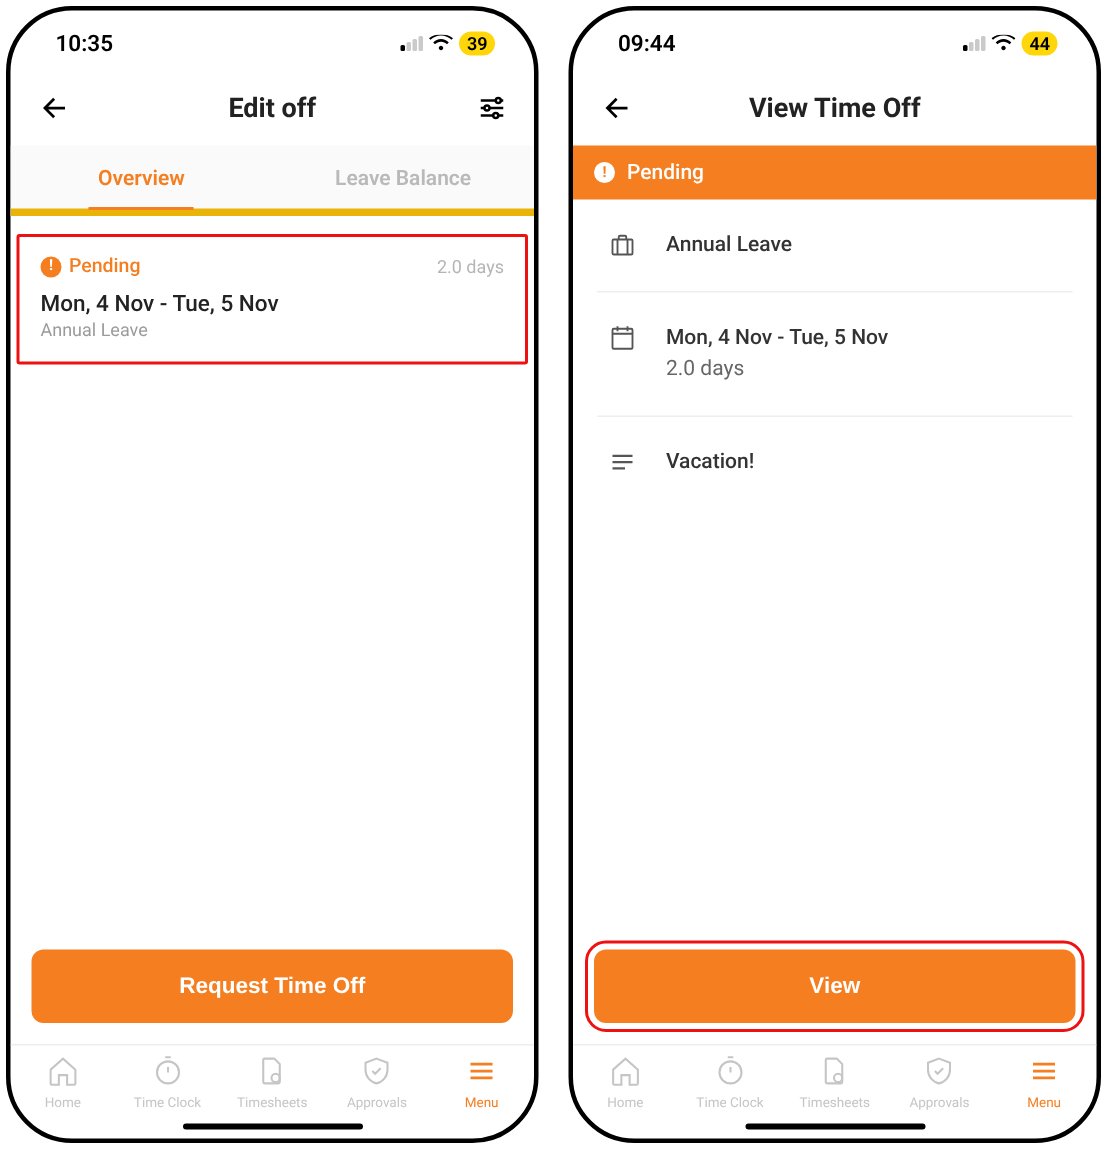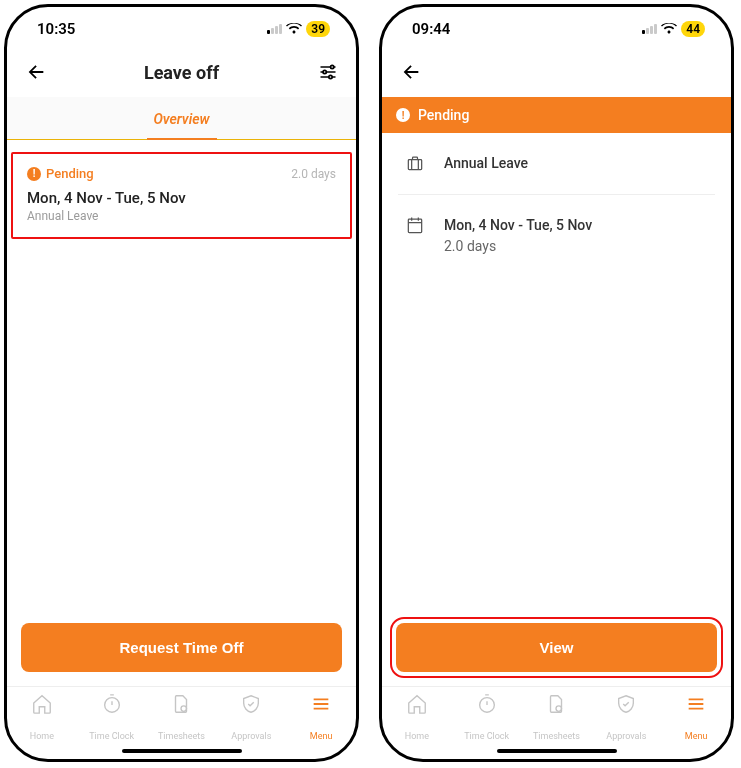--- a/index.html
+++ b/index.html
@@ -44,23 +44,22 @@
 .header {
   display: flex;
   align-items: center;
   justify-content: space-between;
   padding: 10px 18px 14px;
 }
 .header .title { font-size: 18px; font-weight: 700; color: #222; }
 .header .side { width: 28px; display:flex; align-items:center; }
 .tabs {
   display: flex;
-  border-bottom: 1px solid #eab308;
+  border-bottom: 5px solid #eab308;
   background: #fafafa;
-  font-style: italic;
 }
 .tab {
   flex: 1;
   text-align: center;
   padding: 14px 0 12px;
   font-size: 14px;
   font-weight: 600;
   color: #b9b9b9;
 }
 .tab.active { color: #f47e20; position: relative; }
@@ -93,21 +92,21 @@
   border:none; border-radius:8px;
   padding:16px 4px; font-size:15px; font-weight:600;
   margin-bottom:8px;
 }
 .primary-btn.highlight { outline:2px solid #e11; outline-offset:4px; }
 .nav {
   display:flex; justify-content:space-around;
   padding: 6px 0 18px;
   border-top:1px solid #eee;
 }
-.nav-item { display:flex; flex-direction:column; align-items:center; gap:16px; color:#c5c5c5; font-size:9px; width:20%;}
+.nav-item { display:flex; flex-direction:column; align-items:center; gap:6px; color:#c5c5c5; font-size:9px; width:20%;}
 .nav-item.active { color:#f47e20; }
 .banner {
   background:#f47e20; color:#fff;
   padding:10px 14px; display:flex; align-items:center; gap:8px;
   font-size:14px; font-weight:500;
 }
 .banner .status-dot { background:#fff; color:#f47e20; }
 .detail-list { padding: 0 16px; }
 .detail-row {
   display:flex; align-items:flex-start; gap:18px;
@@ -146,35 +145,36 @@
       <span class="battery">39</span>
     </div>
   </div>
 
   <div class="header">
     <div class="side">
       <svg width="22" height="22" viewBox="0 0 24 24">
           <path d="M20 11H7.8l5-5L11.4 4.6 4 12l7.4 7.4L12.8 18l-5-5H20z" fill="#000"></path>
         </svg>
     </div>
-    <div class="title">Leave off</div>
+    <div class="title">Edit off</div>
     <div class="side" style="justify-content:flex-end">
       <svg width="20" height="20" viewBox="0 0 24 24" fill="none" stroke="#000" stroke-width="2">
           <line x1="3" y1="6" x2="21" y2="6"></line>
           <line x1="3" y1="12" x2="21" y2="12"></line>
           <line x1="3" y1="18" x2="21" y2="18"></line>
           <circle cx="17" cy="6" r="2" fill="#fff"></circle>
           <circle cx="8" cy="12" r="2" fill="#fff"></circle>
           <circle cx="15" cy="18" r="2" fill="#fff"></circle>
         </svg>
     </div>
   </div>
 
   <div class="tabs">
     <div class="tab active">Overview</div>
+    <div class="tab">Leave Balance</div>
   </div>
 
   <div class="content">
     <div class="card">
       <div class="card-top">
         <span class="status-pill">
           <span class="status-dot">!</span>
           <span>Pending</span>
         </span>
         <span class="days">2.0 days</span>
@@ -244,20 +244,21 @@
       <span class="battery">44</span>
     </div>
   </div>
 
   <div class="header">
     <div class="side">
       <svg width="22" height="22" viewBox="0 0 24 24">
           <path d="M20 11H7.8l5-5L11.4 4.6 4 12l7.4 7.4L12.8 18l-5-5H20z" fill="#000"></path>
         </svg>
     </div>
+    <div class="title">View Time Off</div>
     <div class="side"></div>
   </div>
 
   <div class="banner">
     <span class="status-dot">!</span>
     <span>Pending</span>
   </div>
 
   <div class="content">
     <div class="detail-list">
@@ -275,20 +276,30 @@
           <svg width="20" height="20" viewBox="0 0 24 24" fill="none" stroke="currentColor" stroke-width="1.5">
               <rect x="4" y="5" width="16" height="16" rx="1"></rect>
               <path d="M4 9h16M8 3v4M16 3v4"></path>
             </svg>
         </span>
         <span class="detail-text">
           <span>Mon, 4 Nov - Tue, 5 Nov</span>
           <span class="detail-sub">2.0 days</span>
         </span>
       </div>
+      <div class="detail-row">
+        <span class="detail-icon">
+          <svg width="20" height="20" viewBox="0 0 24 24" fill="none" stroke="currentColor" stroke-width="1.8">
+              <line x1="4" y1="7" x2="20" y2="7"></line>
+              <line x1="4" y1="12" x2="20" y2="12"></line>
+              <line x1="4" y1="17" x2="14" y2="17"></line>
+            </svg>
+        </span>
+        <span class="detail-text">Vacation!</span>
+      </div>
     </div>
   </div>
 
 
   <div class="footer-area">
     <button class="primary-btn highlight">View</button>
   </div>
 
   <div class="nav">
     <div class="nav-item">

